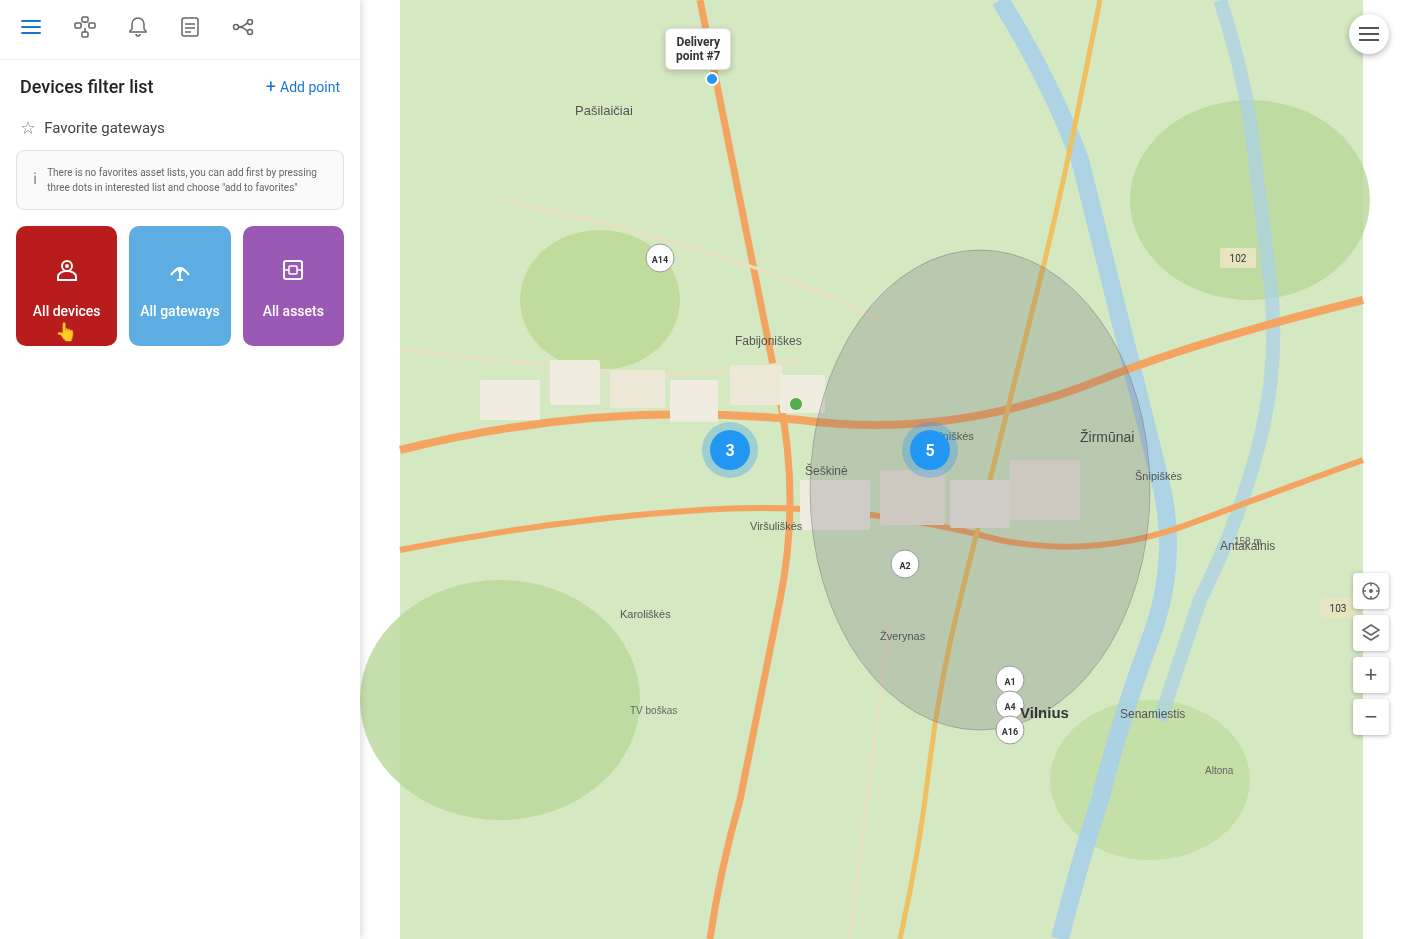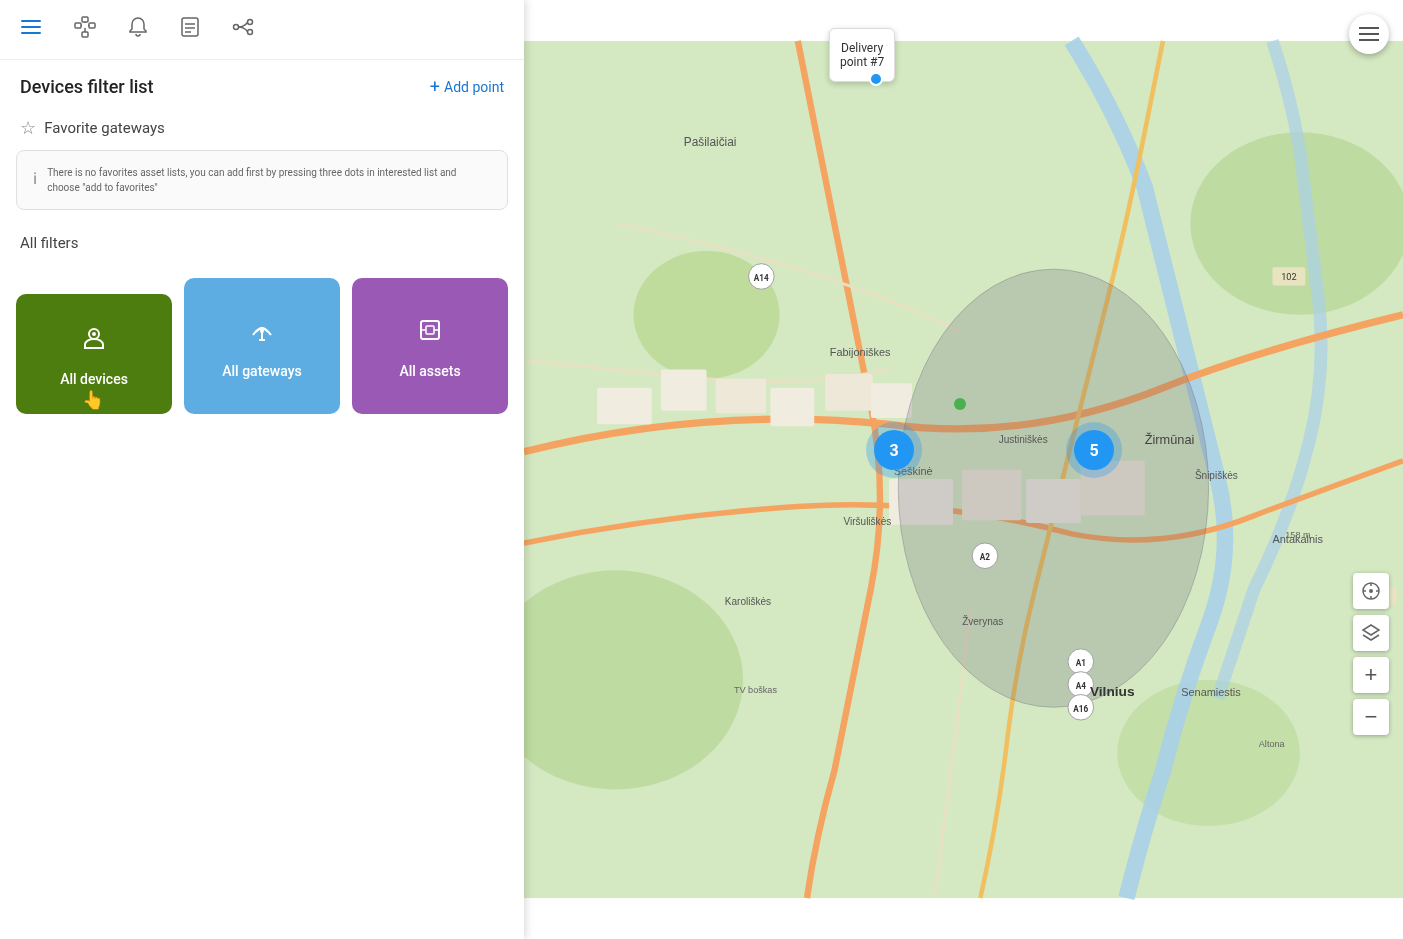--- a/index.html
+++ b/index.html
@@ -1,20 +1,20 @@
 <!DOCTYPE html>
 <html><head>
   <meta charset="utf-8">
   <style>
     * { box-sizing: border-box; margin: 0; padding: 0; }
     body { width: 1403px; height: 939px; overflow: hidden; font-family: 'Roboto', Arial, sans-serif; display: flex; }
 
     
     .sidebar {
-      width: 524px;
+      width: 360px;
       height: 939px;
       background: #fff;
       display: flex;
       flex-direction: column;
       z-index: 10;
       box-shadow: 2px 0 8px rgba(0,0,0,0.15);
     }
 
     
     .topnav {
@@ -119,21 +119,21 @@
       align-items: center;
       justify-content: center;
       padding: 20px 10px;
       cursor: pointer;
       color: #fff;
       font-size: 14px;
       font-weight: 500;
       gap: 10px;
       min-height: 120px;
     }
-    .filter-card.green { background: #4d7c0f; margin-top: 16px; }
+    .filter-card.green { background: #b91c1c; }
     .filter-card.purple { background: #9b59b6; }
     .filter-card.blue { background: #5dade2; }
     .filter-card-icon { font-size: 28px; }
     .filter-card-label { font-size: 14px; color: #fff; text-align: center; }
 
     
     .map-area {
       flex: 1;
       height: 939px;
       position: relative;
@@ -193,23 +193,23 @@
     }
 
     
     .delivery-tooltip {
       position: absolute;
       top: 28px;
       left: 305px;
       background: #fff;
       border: 1px solid #ddd;
       border-radius: 6px;
-      padding: 12px 10px;
+      padding: 6px 10px;
       font-size: 12px;
-      font-weight: 400;
+      font-weight: 700;
       color: #333;
       box-shadow: 0 2px 6px rgba(0,0,0,0.2);
       pointer-events: none;
       text-align: center;
       white-space: nowrap;
     }
     .delivery-dot {
       position: absolute;
       top: 72px;
       left: 345px;
@@ -327,23 +327,20 @@
       <span class="star-icon">☆</span>
       <span>Favorite gateways</span>
     </div>
   </div>
 
   <div class="info-box">
     <span class="info-icon">ℹ</span>
     <span class="info-text">There is no favorites asset lists, you can add first by pressing three dots in interested list and choose "add to favorites"</span>
   </div>
 
-  <div class="all-filters-section">
-    <div class="all-filters-label">All filters</div>
-  </div>
 
   <div class="filter-cards">
 
     <div class="filter-card green" style="position:relative;">
       <span class="filter-card-icon">
         <svg width="32" height="32" viewBox="0 0 32 32" fill="none">
           <circle cx="16" cy="12" r="5" stroke="white" stroke-width="2"></circle>
           <path d="M16 17c-5 0-9 2.5-9 5.5V26h18v-3.5C25 19.5 21 17 16 17z" stroke="white" stroke-width="2" fill="none"></path>
           <circle cx="16" cy="12" r="2" fill="white"></circle>
         </svg>

